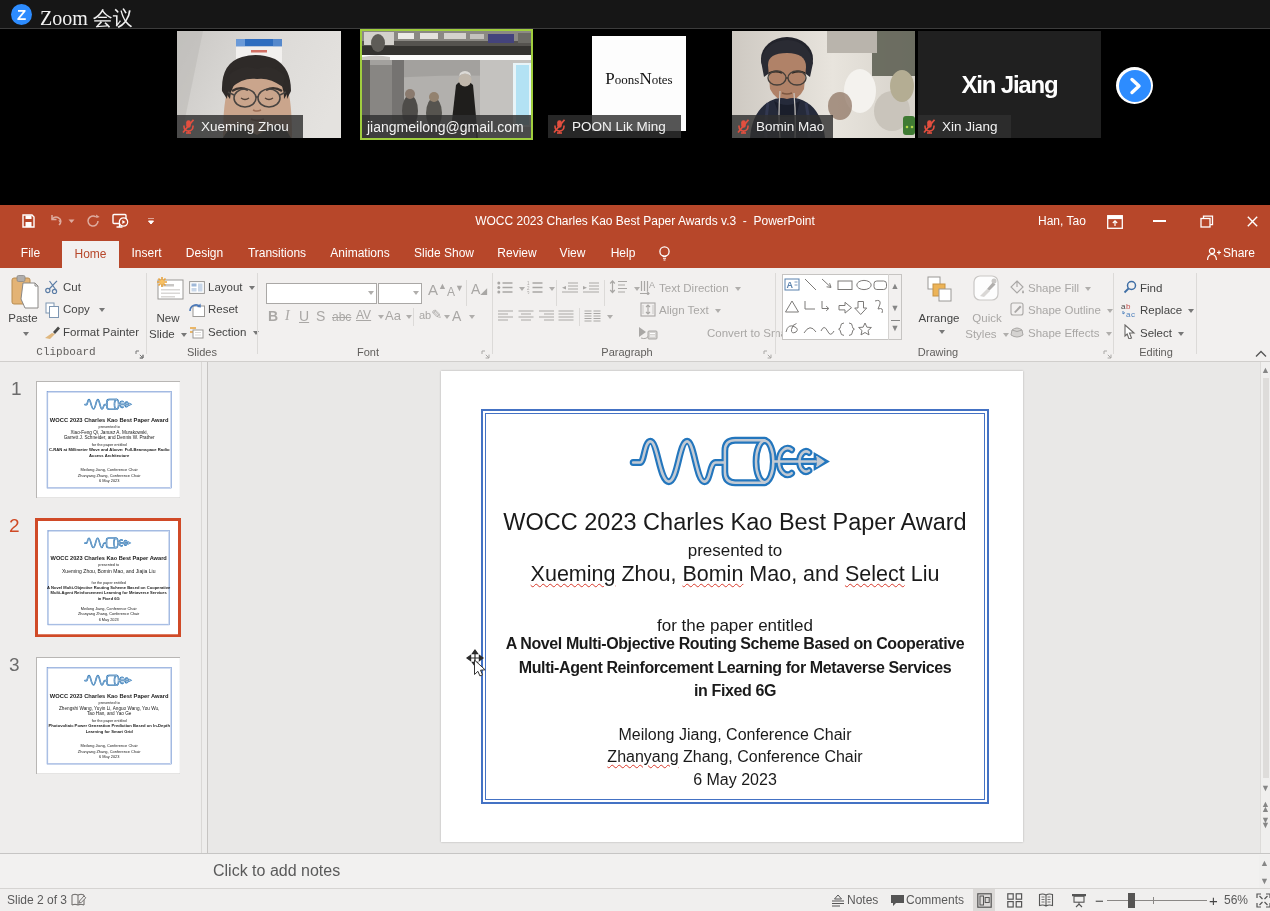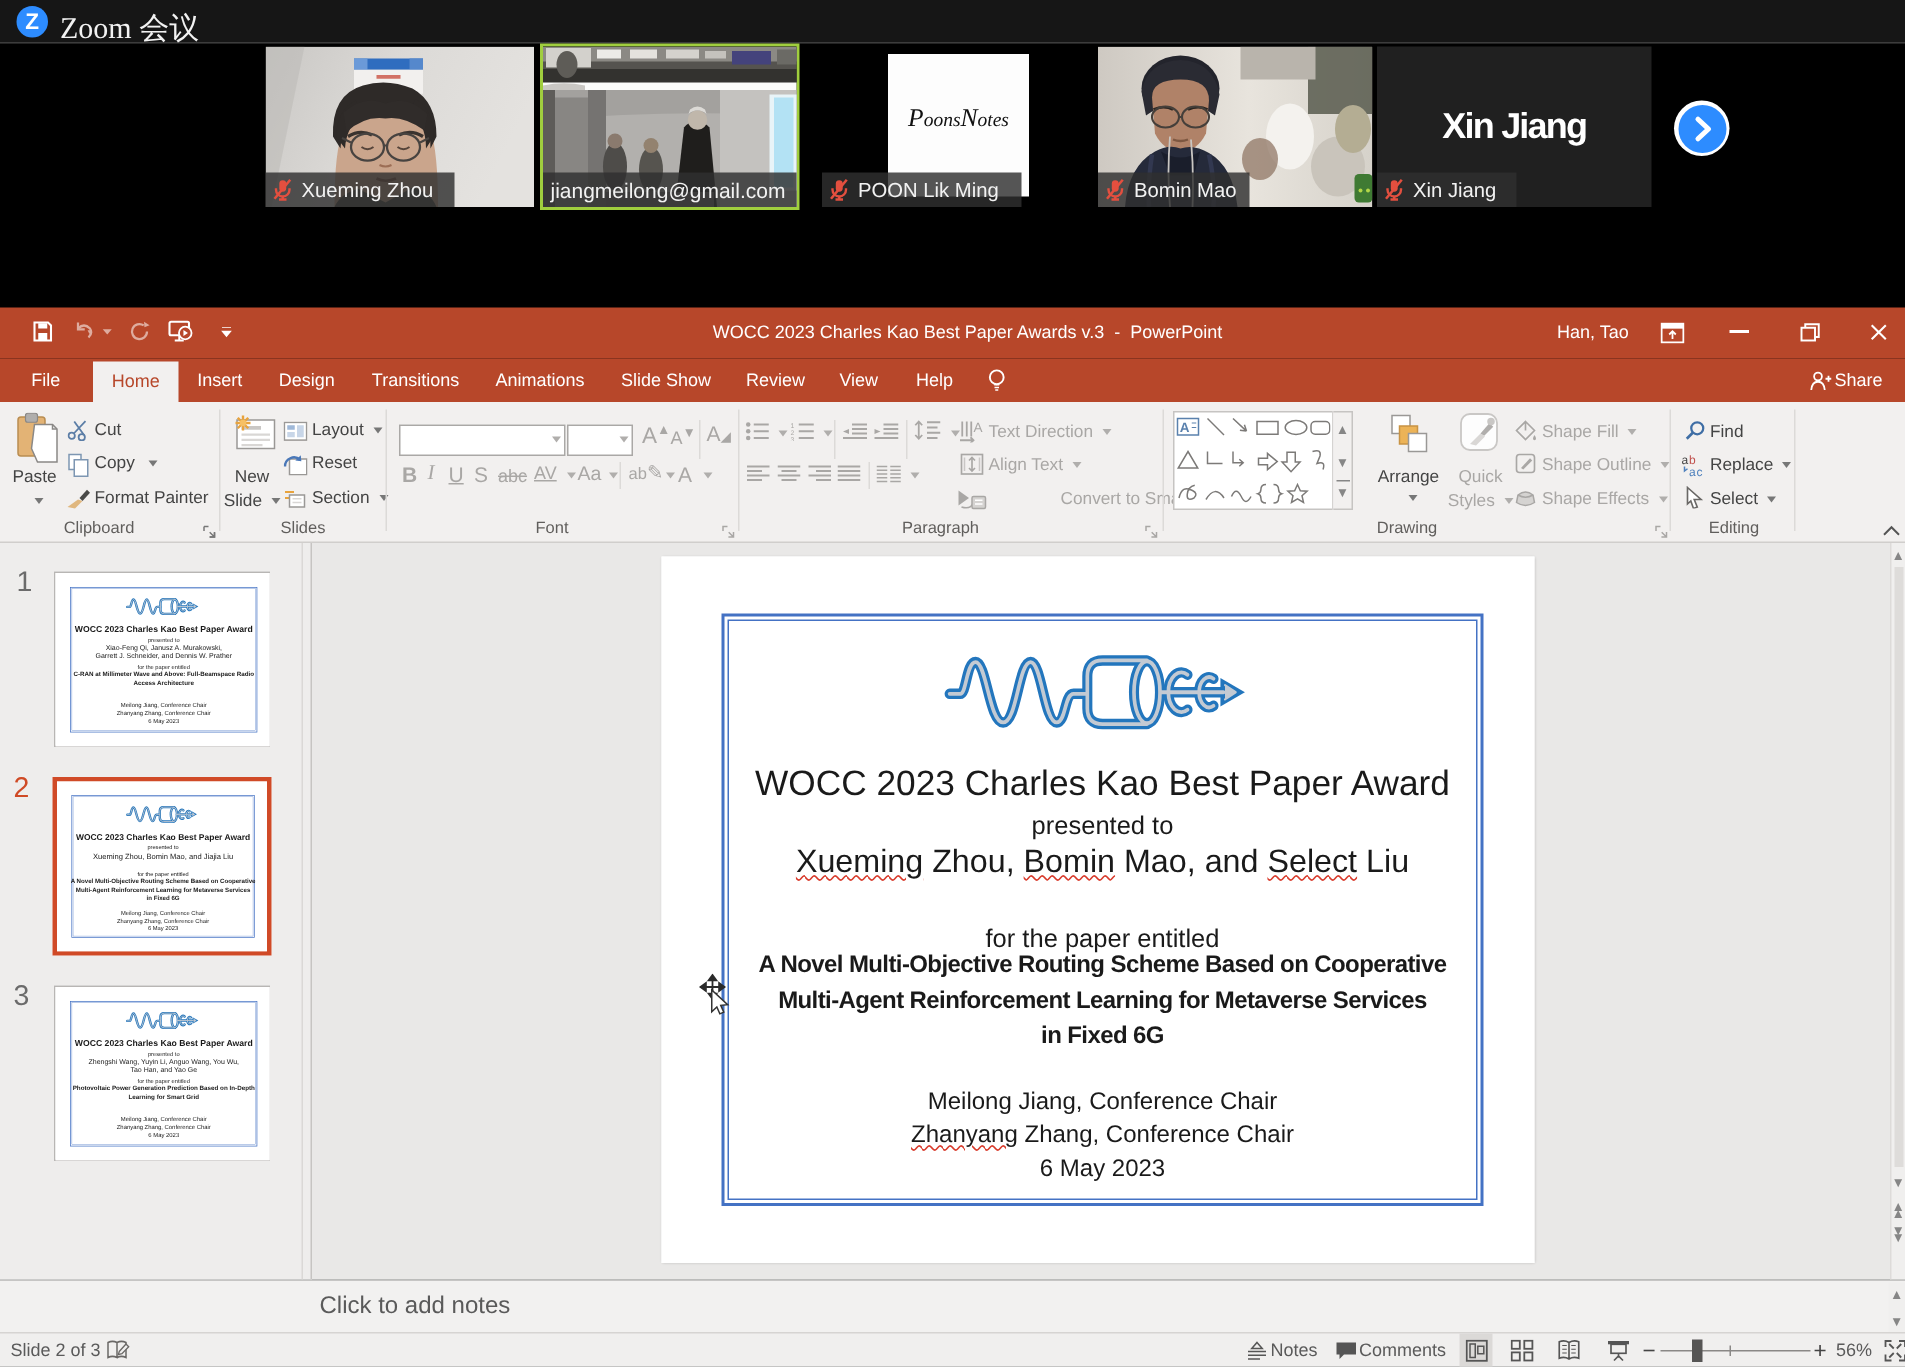--- a/index.html
+++ b/index.html
@@ -61,21 +61,21 @@
 </head>
 <body>
 <div id="stage">
   <div class="abs" id="topbar">
     <div class="zlogo">Z</div>
     <div class="ztext">Zoom 会议</div>
   </div>
 
   <div class="abs" id="videos">
 
-    <div class="tile" style="left:177px;width:179px;">
+    <div class="tile" style="left:177px;width:164px;">
       <svg width="179" height="107" viewBox="0 0 179 107">
         <defs>
           <linearGradient id="wall1" x1="0" y1="0" x2="1" y2="0.3">
             <stop offset="0" stop-color="#c9c7c4"></stop>
               <stop offset="0.5" stop-color="#dcdad7"></stop>
               <stop offset="1" stop-color="#e4e2df"></stop>
           </linearGradient>
         </defs>
         <rect width="179" height="107" fill="url(#wall1)"></rect>
         <polygon points="0,0 26,0 4,107 0,107" fill="#bcbab7" opacity="0.55"></polygon>
@@ -143,21 +143,21 @@
         <path d="M94,54 q8,-9 17,0 l5,53 l-28,0 Z" fill="#1f1e1c"></path>
         <circle cx="103" cy="49" r="6.5" fill="#c0b7ab"></circle>
         <path d="M97,45 q6,-5 12,0 l-1,-3 q-5,-4 -10,0 Z" fill="#dcdad6"></path>
         <rect x="42" y="97" width="72" height="10" fill="#6e6c68"></rect>
       </svg>
       <div class="vlabel" style="height:23px;font-size:14px;">jiangmeilong@gmail.com</div>
     </div>
 
     <div class="tile" style="left:548px;width:183px;background:#000;">
       <div style="position:absolute;left:44px;top:5px;width:94px;height:95px;background:#fdfdfd;"></div>
-      <div style="position:absolute;left:44px;top:38px;width:94px;text-align:center;font-family:'Liberation Serif',serif;font-style:italic;font-size:17px;color:#111;">P<span style="font-size:13px;">oons</span>N<span style="font-size:13px;">otes</span></div>
+      <div style="position:absolute;left:44px;top:38px;width:94px;text-align:center;font-family:'Liberation Serif',serif;font-size:17px;color:#111;">P<span style="font-size:13px;">oons</span>N<span style="font-size:13px;">otes</span></div>
       <div class="vlabel" style="width:133px;">
         <svg width="13" height="15" viewBox="0 0 13 15">
             <g fill="none" stroke="#e34f3f" stroke-width="1.6">
               <rect x="4.2" y="1.2" width="4.6" height="7.6" rx="2.3" fill="#e34f3f" stroke="none"></rect>
               <path d="M2,6.5 v1 a4.5,4.5 0 0 0 9,0 v-1"></path>
               <path d="M6.5,12 v2"></path>
               <path d="M4,14 h5"></path>
             </g>
             <line x1="1" y1="13.5" x2="11.5" y2="0.8" stroke="#e34f3f" stroke-width="1.7"></line>
           </svg>
@@ -325,21 +325,21 @@
           <rect x="1" y="1" width="8" height="10"></rect>
           <rect x="4.5" y="4.5" width="9" height="11"></rect>
         </g>
       </svg>
     <div class="rtxt" style="left:63px;top:35px;">Copy&nbsp;&nbsp;<span class="dd"></span></div>
     <svg class="abs" style="left:44px;top:57px;" width="17" height="15" viewBox="0 0 17 15">
         <path d="M1,13 l7,-5 3,1 -5,5 Z" fill="#e0b77e"></path>
         <path d="M9,7 L14,1.5 l2,2 L11,9 Z" fill="#4a4a48"></path>
       </svg>
     <div class="rtxt" style="left:63px;top:58px;">Format Painter</div>
-    <div class="glabel" style="left:20px;width:92px;">Clipboard</div>
+    <div class="glabel" style="left:20px;width:92px;font-family:Liberation Mono, monospace;">Clipboard</div>
     <svg class="abs launch" style="left:135px;top:82px;" width="9" height="9" viewBox="0 0 9 9">
         <path d="M1,1 v-0 h0 M1,1 h3 M1,1 v3 M8,5 v3 h-3 M8,8 l-3.2,-3.2 M8,8" stroke="#777" stroke-width="1" fill="none"></path>
         <path d="M4.6,8 H8 V4.6" stroke="#777" fill="none"></path>
       </svg>
     <div class="gsep" style="left:146px;"></div>
 
     <svg class="abs" style="left:154px;top:8px;" width="30" height="30" viewBox="0 0 30 30">
       <rect x="4" y="4" width="25" height="19" fill="#fff" stroke="#9a9896" stroke-width="1"></rect>
       <rect x="7" y="8" width="13" height="2.5" fill="#c9c7c5"></rect>
       <rect x="7" y="13" width="19" height="1.5" fill="#d9d7d5"></rect>

